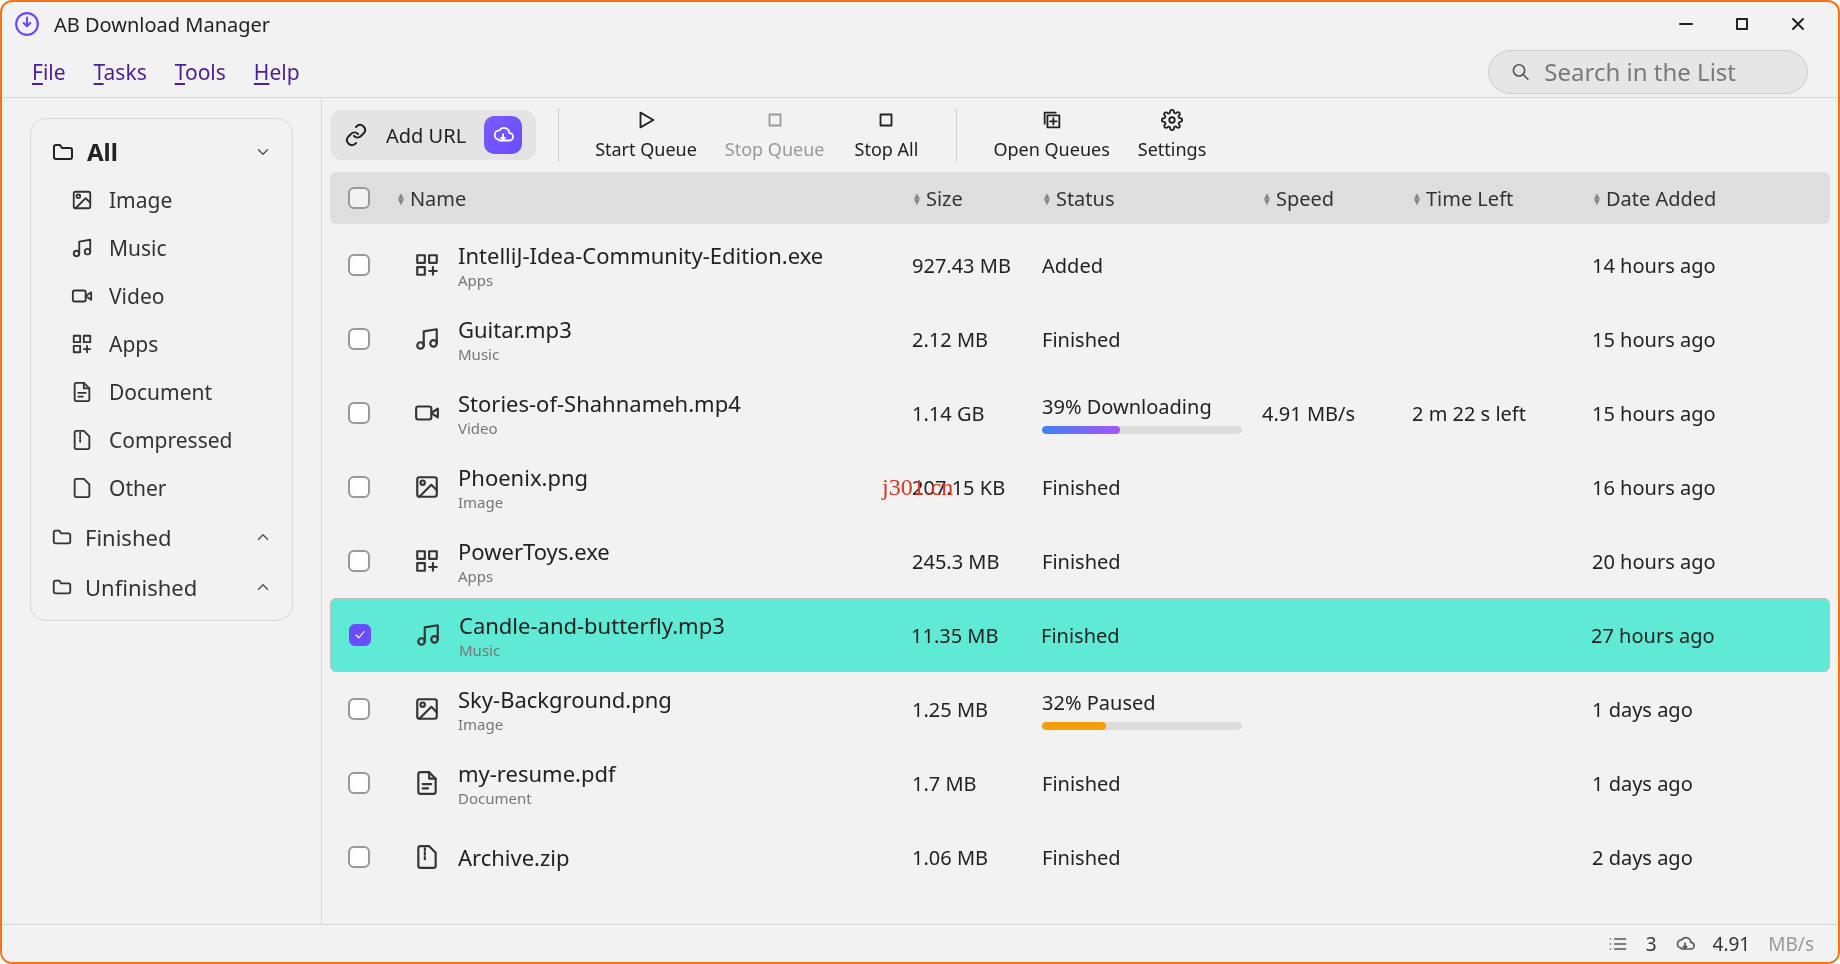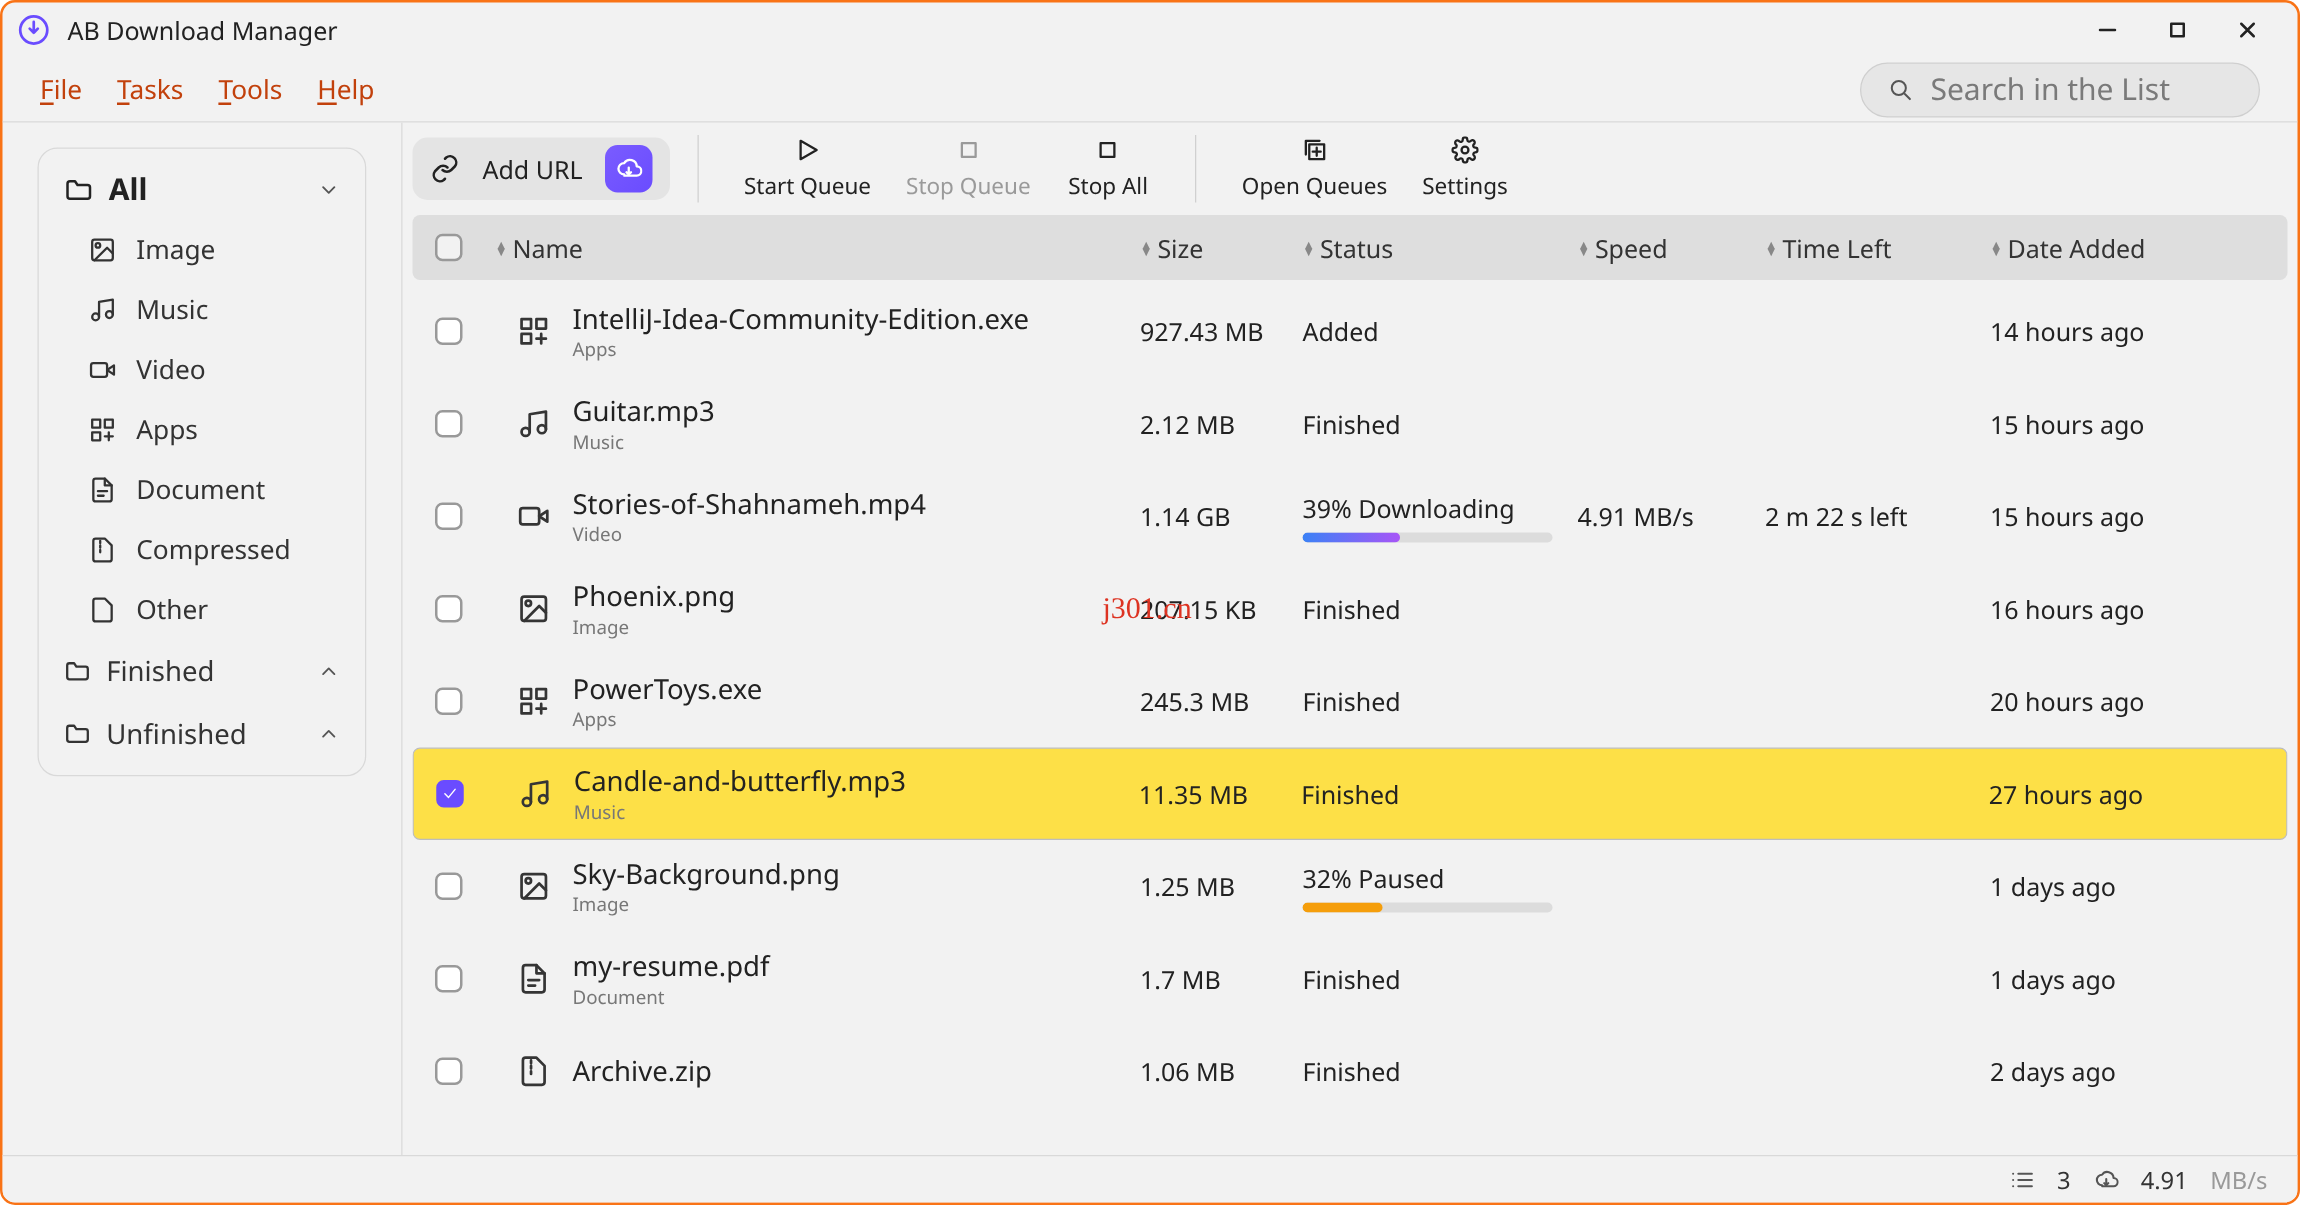--- a/index.html
+++ b/index.html
@@ -9,21 +9,21 @@
 
 .titlebar { display: flex; align-items: center; height: 44px; padding: 0 12px; }
 .titlebar .app-icon { width: 26px; height: 26px; margin-right: 14px; }
 .titlebar .app-title { font-size: 20px; color: #222; }
 .titlebar .spacer { flex: 1; }
 .win-btn { width: 56px; height: 40px; display: flex; align-items: center; justify-content: center; color: #222; }
 .win-btn svg { width: 16px; height: 16px; }
 
 
 .menubar { display: flex; align-items: center; height: 52px; padding: 0 30px; gap: 28px; border-bottom: 1px solid #d9d9d9; }
-.menu-item { font-size: 21px; color: #c2410c; }
+.menu-item { font-size: 21px; color: #4c1d95; }
 .menu-item .u { text-decoration: underline; text-underline-offset: 3px; }
 .menubar .spacer { flex: 1; }
 .search-wrap { display: flex; align-items: center; background: #e6e6e6; border: 1px solid #cfcfcf; border-radius: 24px; padding: 0 22px; height: 44px; width: 320px; gap: 14px; }
 .search-wrap input { border: none; background: transparent; outline: none; font-size: 24px; color: #555; width: 100%; }
 .search-wrap input::placeholder { color: #7a7a7a; }
 .search-wrap svg { width: 22px; height: 22px; color: #555; }
 
 
 .body { flex: 1; display: flex; overflow: hidden; }
 
@@ -62,21 +62,21 @@
 .col-name { flex: 1; min-width: 420px; }
 .col-size  { width: 130px; }
 .col-status{ width: 220px; }
 .col-speed { width: 150px; }
 .col-time  { width: 180px; }
 .col-date  { width: 220px; }
 .thead .th { display:flex; align-items:center; }
 
 .rows { flex: 1; overflow: hidden; margin: 4px 8px 0 8px; }
 .row { display: flex; align-items: center; padding: 12px 18px; height: 74px; font-size: 20px; color: #222; border-radius: 6px; }
-.row.selected { background: #fde047; border: 1px solid #bdbdbd; }
+.row.selected { background: #5eead4; border: 1px solid #bdbdbd; }
 .row .cbx { width: 22px; height: 22px; border: 2px solid #999; border-radius: 6px; display:flex; align-items:center; justify-content:center; background:#fff; }
 .row.selected .cbx { background: #6a4cff; border-color: #6a4cff; color:#fff; }
 .row .file-ic { width: 26px; height: 26px; margin: 0 18px; color: #353535; }
 .row .name-wrap { display: flex; flex-direction: column; }
 .row .fname { font-size: 22px; color: #222; }
 .row .cat { font-size: 15px; color: #777; }
 .row .cell { display: flex; align-items: center; }
 .row .status-wrap { display: flex; flex-direction: column; gap: 6px; }
 .progress { width: 200px; height: 8px; background: #dcdcdc; border-radius: 4px; overflow: hidden; }
 .progress .bar { height: 100%; border-radius: 4px; }

